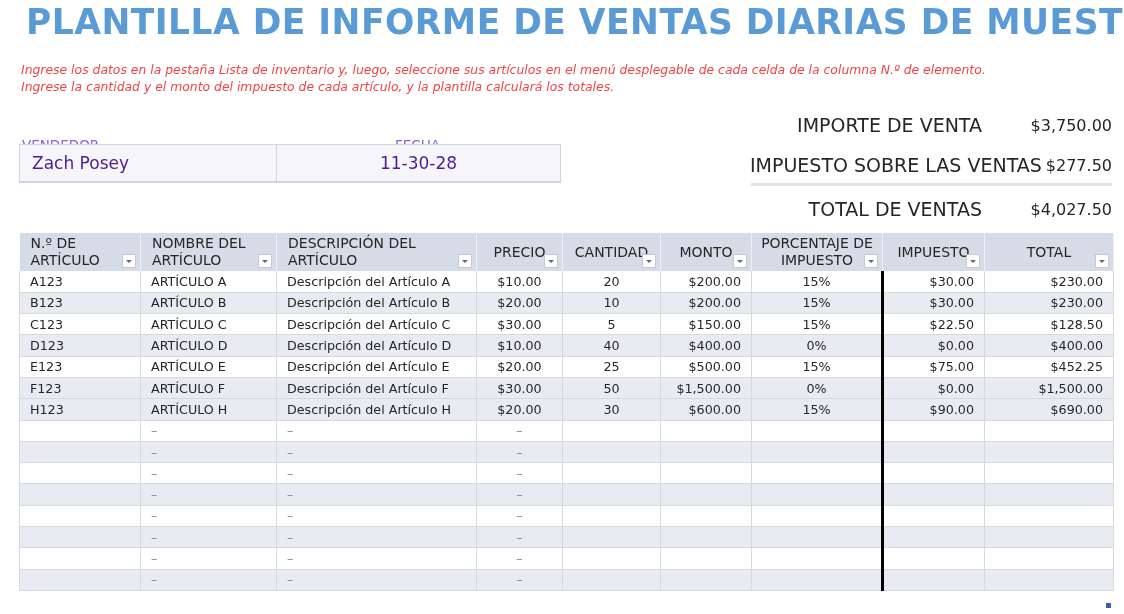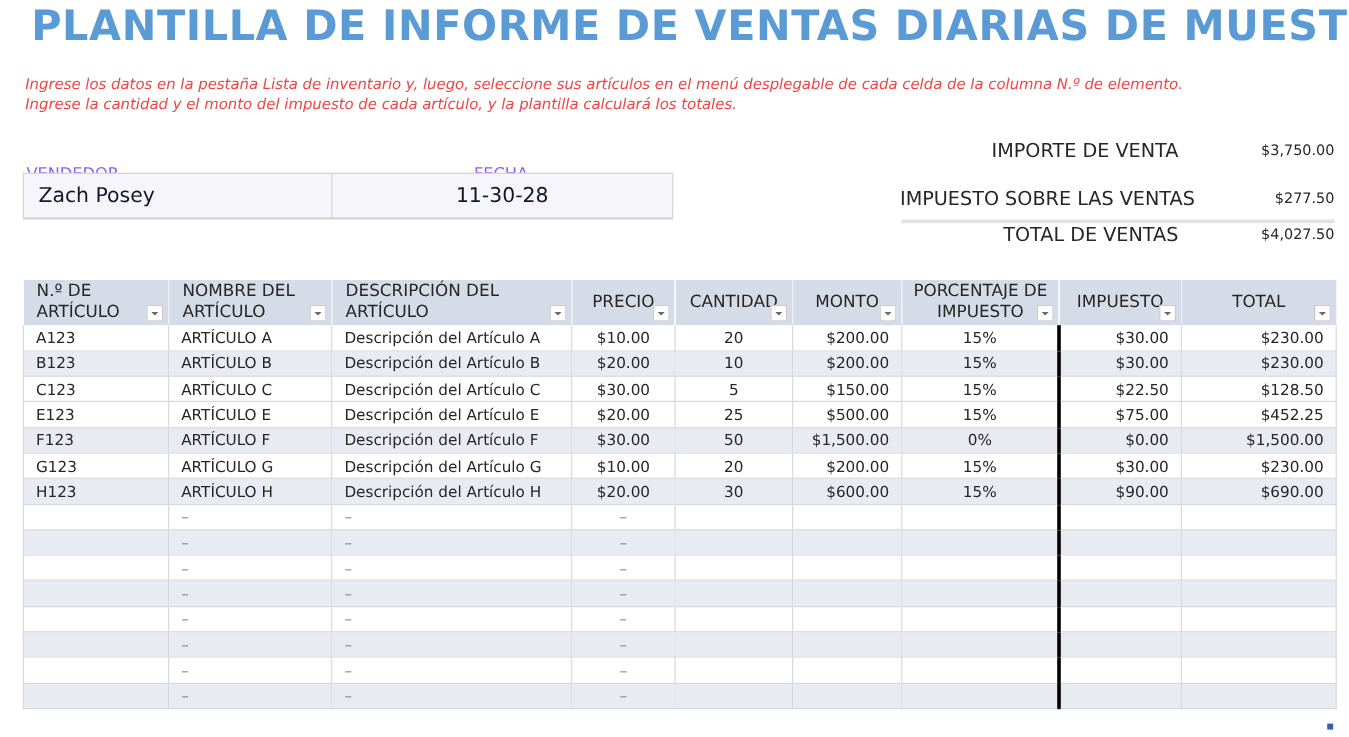--- a/index.html
+++ b/index.html
@@ -12,30 +12,30 @@
            white-space: nowrap; font-family: "DejaVu Sans", sans-serif; }
   .instr.l1 { top: 62px; }
   .instr.l2 { top: 79px; }
 
   .lbl { position: absolute; font-size: 13.5px; color: #8b5cf6; white-space: nowrap; margin-top: 10px; }
   .lbl-vendedor { left: 22px; top: 127px; }
   .lbl-fecha { left: 395px; top: 127px; }
   .infobox { position: absolute; left: 19px; top: 144px; width: 542px; height: 39px;
              background: #f5f5fa; border: 1px solid #d4d4dc; border-bottom: 2px solid #d4d4dc;
              display: flex; box-sizing: border-box; }
-  .infobox .cell { display: flex; align-items: center; font-size: 17px; color: #0f172a; }
+  .infobox .cell { display: flex; align-items: center; font-size: 17px; color: #4c1d95; }
   .infobox .c1 { width: 257px; padding-left: 12px; border-right: 1px solid #d4d4dc; box-sizing: border-box; }
   .infobox .c2 { flex: 1; justify-content: center; }
 
   .sum-row { position: absolute; left: 750px; width: 362px; height: 22px; display: flex; align-items: center; }
-  .sum-row .k { width: 232px; text-align: right; font-size: 16px; color: #262626; white-space: nowrap; }
-  .sum-row .v { flex: 1; text-align: right; font-size: 12px; color: #262626; white-space: nowrap; }
+  .sum-row .k { width: 232px; text-align: right; font-size: 19px; color: #262626; white-space: nowrap; }
+  .sum-row .v { flex: 1; text-align: right; font-size: 16px; color: #262626; white-space: nowrap; }
   .sum-r1 { top: 114px; }
   .sum-r2 { top: 154px; }
-  .sum-r3 { top: 184px; }
+  .sum-r3 { top: 198px; }
   .sum-divider { position: absolute; left: 751px; top: 183px; width: 361px; height: 3px; background: #e2e2e6; }
 
   table.grid { position: absolute; left: 19px; top: 233px; border-collapse: collapse; table-layout: fixed;
                width: 1094px; font-size: 12.7px; }
   table.grid th { background: #d6dbe8; color: #262626; font-weight: normal; font-size: 14px;
                   height: 38px; padding: 0 4px 0 11px; text-align: left; vertical-align: middle;
                   border-right: 1px solid #eef0f5; position: relative; line-height: 17px; box-sizing: border-box; }
   table.grid th.center { text-align: center; padding-left: 4px; padding-right: 4px; }
   table.grid th .dd { position: absolute; right: 4px; bottom: 3px; width: 14px; height: 14px;
                       background: #ffffff; border: 1px solid #c6c9d2; box-sizing: border-box;
@@ -134,20 +134,31 @@
         <td class="l">C123</td>
         <td class="l">ARTÍCULO C</td>
         <td class="l">Descripción del Artículo C</td>
         <td class="c">$30.00</td>
         <td class="c">5</td>
         <td class="r">$150.00</td>
         <td class="c sep">15%</td>
         <td class="r">$22.50</td>
         <td class="r">$128.50</td>
       </tr>
+      <tr class="even">
+        <td class="l">D123</td>
+        <td class="l">ARTÍCULO D</td>
+        <td class="l">Descripción del Artículo D</td>
+        <td class="c">$10.00</td>
+        <td class="c">40</td>
+        <td class="r">$400.00</td>
+        <td class="c sep">0%</td>
+        <td class="r">$0.00</td>
+        <td class="r">$400.00</td>
+      </tr>
       <tr class="odd">
         <td class="l">E123</td>
         <td class="l">ARTÍCULO E</td>
         <td class="l">Descripción del Artículo E</td>
         <td class="c">$20.00</td>
         <td class="c">25</td>
         <td class="r">$500.00</td>
         <td class="c sep">15%</td>
         <td class="r">$75.00</td>
         <td class="r">$452.25</td>
@@ -156,31 +167,20 @@
         <td class="l">F123</td>
         <td class="l">ARTÍCULO F</td>
         <td class="l">Descripción del Artículo F</td>
         <td class="c">$30.00</td>
         <td class="c">50</td>
         <td class="r">$1,500.00</td>
         <td class="c sep">0%</td>
         <td class="r">$0.00</td>
         <td class="r">$1,500.00</td>
       </tr>
-      <tr class="odd">
-        <td class="l">G123</td>
-        <td class="l">ARTÍCULO G</td>
-        <td class="l">Descripción del Artículo G</td>
-        <td class="c">$10.00</td>
-        <td class="c">20</td>
-        <td class="r">$200.00</td>
-        <td class="c sep">15%</td>
-        <td class="r">$30.00</td>
-        <td class="r">$230.00</td>
-      </tr>
       <tr class="even">
         <td class="l">H123</td>
         <td class="l">ARTÍCULO H</td>
         <td class="l">Descripción del Artículo H</td>
         <td class="c">$20.00</td>
         <td class="c">30</td>
         <td class="r">$600.00</td>
         <td class="c sep">15%</td>
         <td class="r">$90.00</td>
         <td class="r">$690.00</td>

